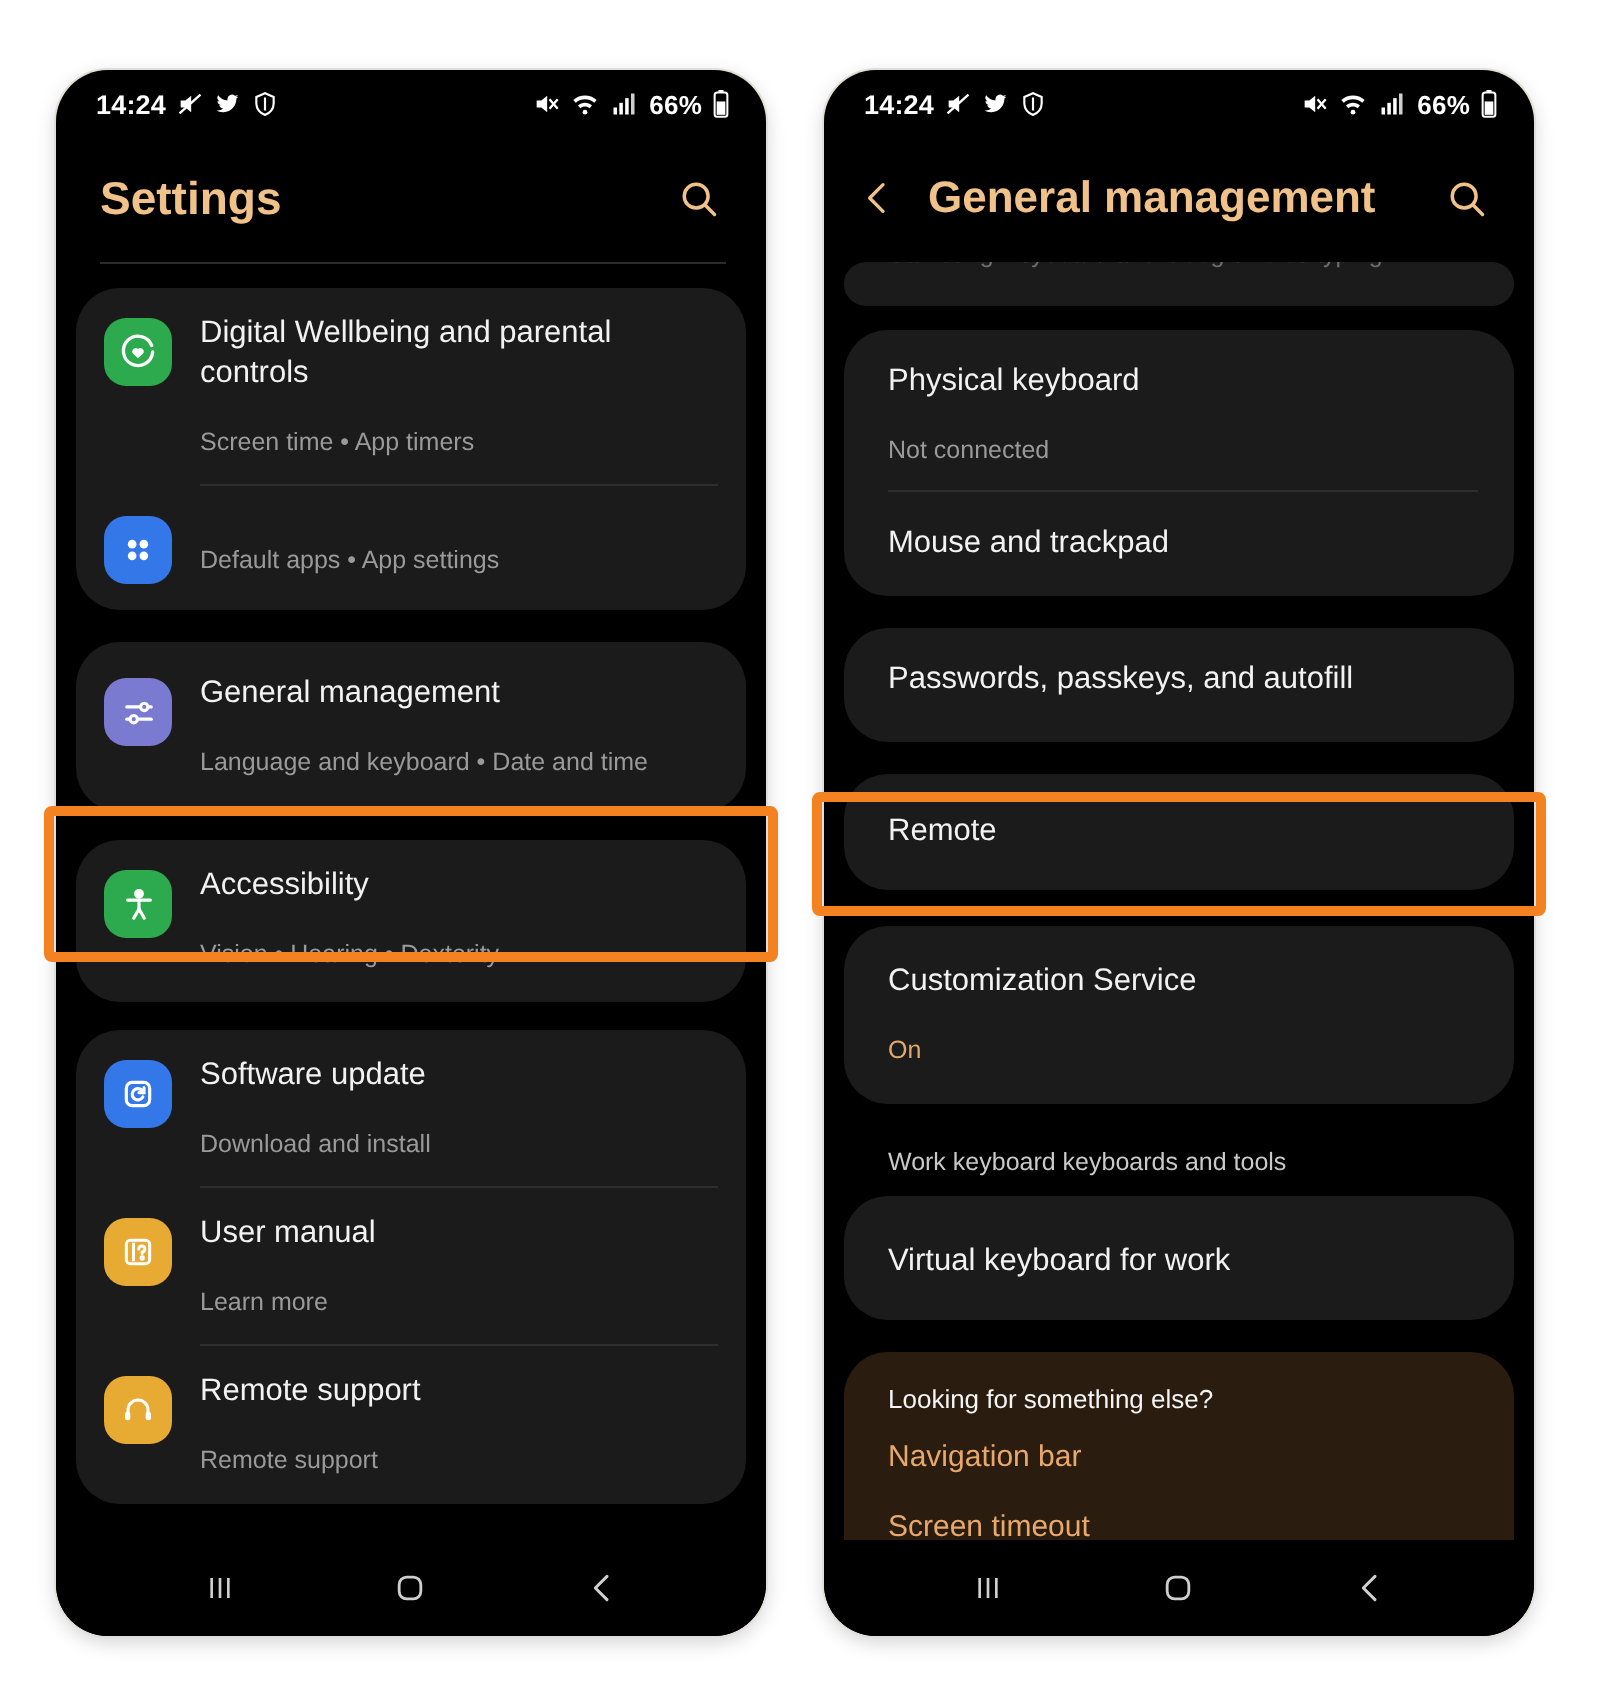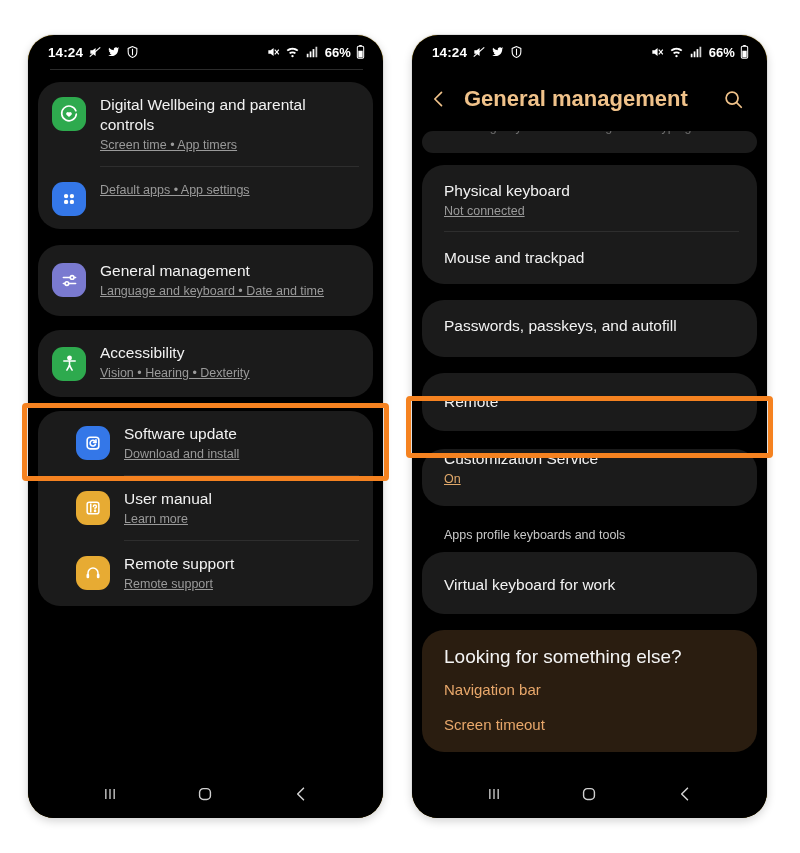--- a/index.html
+++ b/index.html
@@ -148,22 +148,21 @@
   .row-title {
     color: #f2f2f2;
     font-size: 15.5px;
     line-height: 20px;
     font-weight: normal;
   }
   .row-sub {
     color: #9a9a9a;
     font-size: 12.5px;
     line-height: 17px;
-    margin-top: 2px;
-    text-decoration: underline;
+    margin-top: 16px;
   }
   .row-sub.accent { color: #e0a86a; }
 
   .section-label {
     color: #c9c9c9;
     font-size: 12.5px;
     padding: 10px 0 10px 22px;
   }
 
   
@@ -180,21 +179,21 @@
     left: 22px;
     top: -11px;
     color: #6d6d6d;
     font-size: 12.5px;
     white-space: nowrap;
   }
 
   
   .warm-title {
     color: #f4f4f4;
-    font-size: 19px;
+    font-size: 13px;
     padding: 16px 20px 4px 22px;
   }
   .warm-link {
     color: #e9a86b;
     font-size: 15px;
     padding: 9px 20px 9px 22px;
   }
 
   
   .navbar {
@@ -275,20 +274,29 @@
           <span class="sb-ico">
             <svg width="9" height="14" viewBox="0 0 12 22">
               <rect x="4" y="0" width="4" height="2" fill="#ffffff"></rect>
               <rect x="1" y="2" width="10" height="19" rx="2" fill="none" stroke="#ffffff" stroke-width="1.6"></rect>
               <rect x="2.6" y="9" width="6.8" height="10.5" fill="#ffffff"></rect>
             </svg>
           </span>
         </div>
       </div>
 
+      <div class="appbar">
+        <div class="app-title big">Settings</div>
+        <div class="search-btn">
+          <svg width="22" height="22" viewBox="0 0 24 24" fill="none" stroke="#f0c28a" stroke-width="1.9">
+            <circle cx="11" cy="11" r="6.5"></circle>
+            <line x1="16" y1="16" x2="21" y2="21" stroke-linecap="round"></line>
+          </svg>
+        </div>
+      </div>
       <div class="hairline"></div>
 
       <div class="body" style="padding-top:12px;">
 
         <div class="card">
           <div class="row row-sep">
             <div class="icon-tile" style="background:#2eaa4e;">
               <svg width="22" height="22" viewBox="0 0 24 24" fill="none" stroke="#ffffff" stroke-width="1.8">
                 <path d="M19.5 8.5A8 8 0 1 0 20 12" stroke-linecap="round"></path>
                 <path d="M12 15.4 9.2 12.8a1.9 1.9 0 0 1 2.8-2.5 1.9 1.9 0 0 1 2.8 2.5L12 15.4z" fill="#ffffff" stroke="none"></path>
@@ -325,38 +333,38 @@
               </svg>
             </div>
             <div class="row-text">
               <div class="row-title">General management</div>
               <div class="row-sub">Language and keyboard  •  Date and time</div>
             </div>
           </div>
         </div>
 
         <div class="card" style="margin-top:14px;">
-          <div class="row" style="padding-bottom:15px;align-items:center;">
+          <div class="row" style="padding-bottom:15px;">
             <div class="icon-tile" style="background:#2eaa4e;">
               <svg width="21" height="21" viewBox="0 0 24 24" stroke="#ffffff" stroke-width="1.8" fill="none" stroke-linecap="round">
                 <circle cx="12" cy="5.6" r="1.9" fill="#ffffff"></circle>
                 <path d="M5.5 9.2h13"></path>
                 <path d="M12 9.2v5.1"></path>
                 <path d="M12 14.3 9 19.5"></path>
                 <path d="M12 14.3 15 19.5"></path>
               </svg>
             </div>
             <div class="row-text">
               <div class="row-title">Accessibility</div>
               <div class="row-sub">Vision  •  Hearing  •  Dexterity</div>
             </div>
           </div>
         </div>
 
-        <div class="card" style="margin-top:14px;padding-left:24px;">
+        <div class="card" style="margin-top:14px;">
           <div class="row row-sep">
             <div class="icon-tile" style="background:#3477e8;">
               <svg width="20" height="20" viewBox="0 0 24 24" fill="none" stroke="#ffffff" stroke-width="1.9">
                 <rect x="5" y="5" width="14" height="14" rx="3.5"></rect>
                 <path d="M15.2 11.2a3.4 3.4 0 1 0-.3 2.6" stroke-linecap="round"></path>
                 <path d="M15.6 8.2v3h-3" stroke-linecap="round"></path>
               </svg>
             </div>
             <div class="row-text">
               <div class="row-title">Software update</div>
@@ -512,27 +520,27 @@
           </div>
         </div>
 
         <div class="card" style="margin-top:16px;">
           <div class="row plain" style="display:block;padding-top:19px;padding-bottom:19px;">
             <div class="row-title">Remote</div>
           </div>
         </div>
 
         <div class="card" style="margin-top:18px;">
-          <div class="row plain" style="display:block;padding-top:0;padding-bottom:18px;">
+          <div class="row plain" style="display:block;padding-top:18px;padding-bottom:18px;">
             <div class="row-title">Customization Service</div>
             <div class="row-sub accent">On</div>
           </div>
         </div>
 
-        <div class="section-label">Apps profile keyboards and tools</div>
+        <div class="section-label">Work keyboard keyboards and tools</div>
 
         <div class="card">
           <div class="row plain" style="display:block;padding-top:11px;padding-bottom:19px;margin-top:12px;">
             <div class="row-title">Virtual keyboard for work</div>
           </div>
         </div>
 
         <div class="card warm" style="margin-top:16px;padding-bottom:10px;">
           <div class="warm-title">Looking for something else?</div>
           <div class="warm-link">Navigation bar</div>

